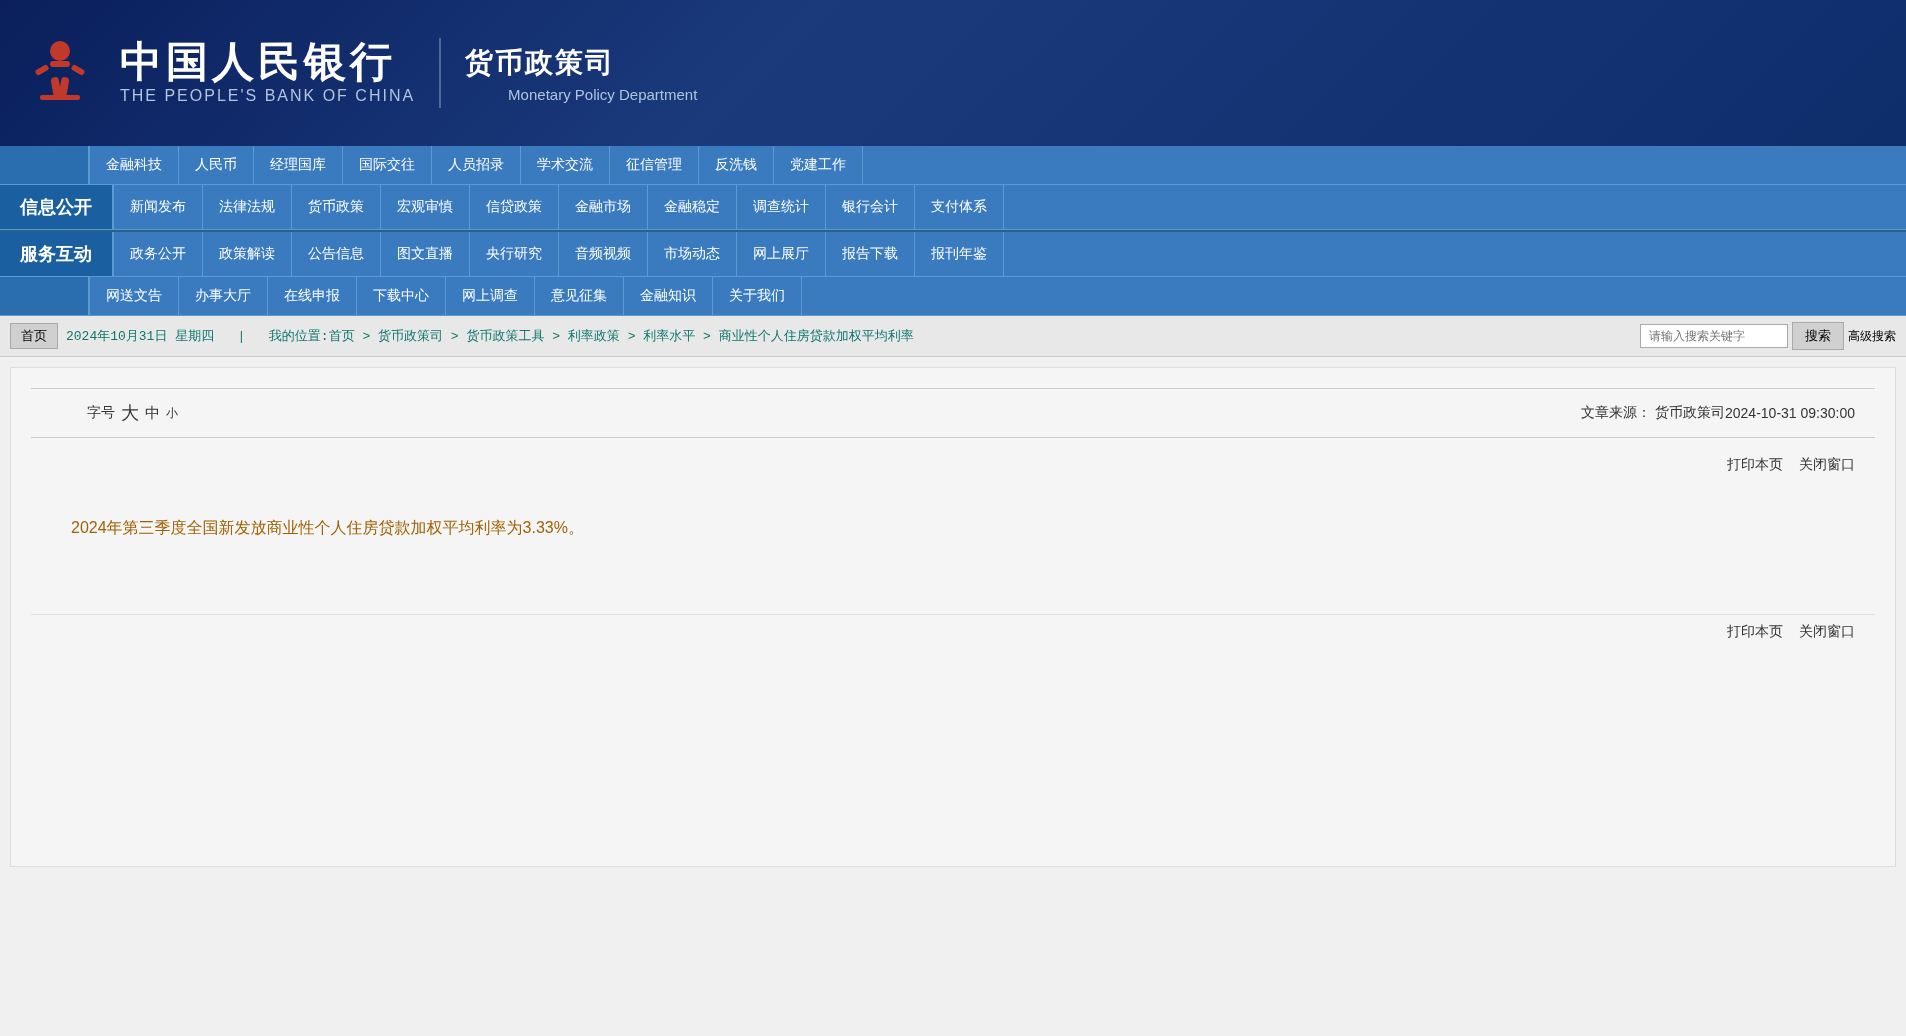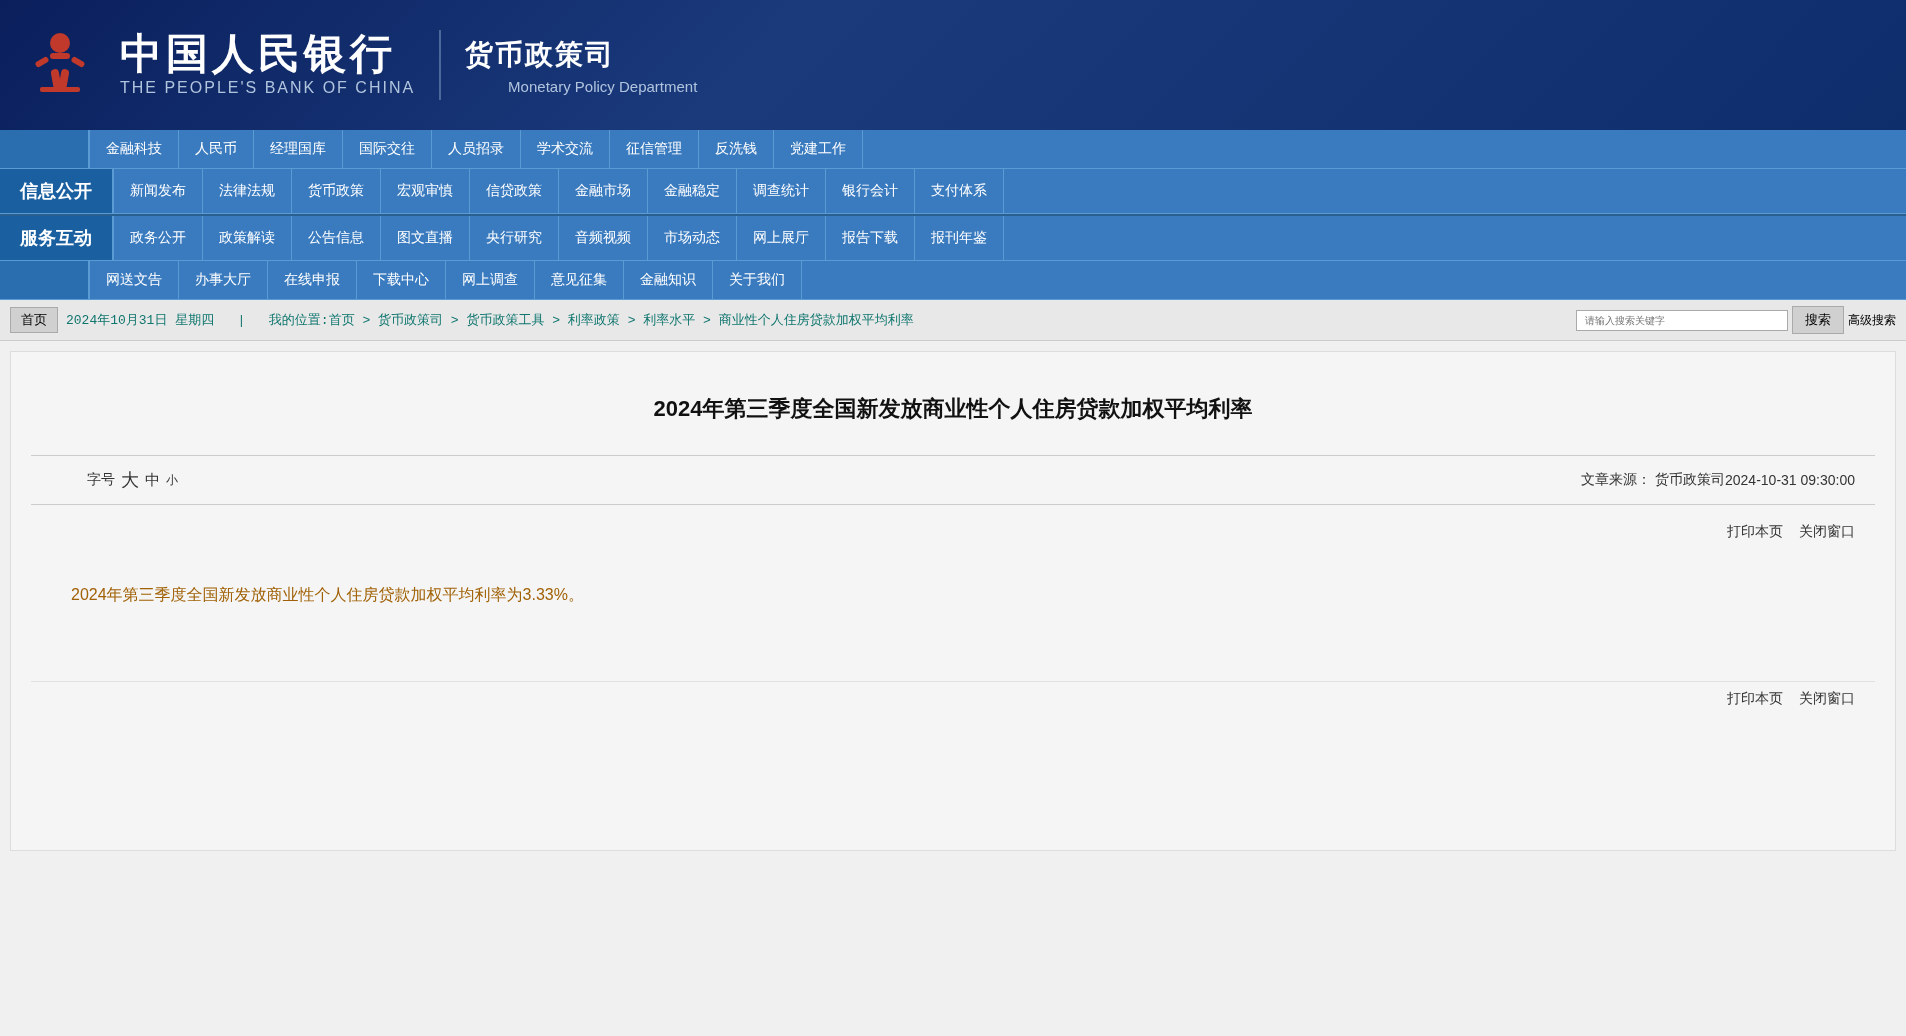--- a/index.html
+++ b/index.html
@@ -4,21 +4,21 @@
   <style>
     * { margin: 0; padding: 0; box-sizing: border-box; }
     body { font-family: "Microsoft YaHei", "SimHei", sans-serif; font-size: 14px; background: #f0f0f0; }
 
     
     .header {
       background: linear-gradient(135deg, #0a1f5c 0%, #1a3a7c 40%, #0d2d6b 100%);
       padding: 8px 20px;
       display: flex;
       align-items: center;
-      height: 130px;
+      height: 146px;
     }
     .header-logo-area {
       display: flex;
       align-items: center;
       gap: 20px;
     }
     .logo-emblem {
       width: 80px;
       height: 80px;
     }
@@ -124,22 +124,22 @@
     }
     .search-area {
       display: flex;
       align-items: center;
       gap: 4px;
       margin-left: auto;
     }
     .search-input {
       border: 1px solid #aaa;
       padding: 4px 8px;
-      width: 212px;
-      font-size: 10px;
+      width: 148px;
+      font-size: 12px;
       color: #999;
     }
     .search-btn {
       background: #d0d0d0;
       border: 1px solid #aaa;
       padding: 4px 12px;
       cursor: pointer;
       font-size: 13px;
     }
     .advanced-search {
@@ -341,21 +341,20 @@
     <span>我的位置:首页 &gt; 货币政策司 &gt; 货币政策工具 &gt; 利率政策 &gt; 利率水平 &gt; 商业性个人住房贷款加权平均利率</span>
   </span>
   <div class="search-area">
     <input class="search-input" type="text" placeholder="请输入搜索关键字" style="">
     <button class="search-btn">搜索</button>
     <span class="advanced-search">高级搜索</span>
   </div>
 </div>
 
 <div class="content-area">
-  <h1 class="article-title">2024年第三季度全国新发放商业性个人住房贷款加权平均利率</h1>
 
   <div class="article-meta-bar">
     <div class="font-size-area">
       <span class="font-label">字号</span>
       <span class="font-large">大</span>
       <span class="font-medium">中</span>
       <span class="font-small">小</span>
     </div>
     <div class="source-area">
       <span>文章来源：</span>

